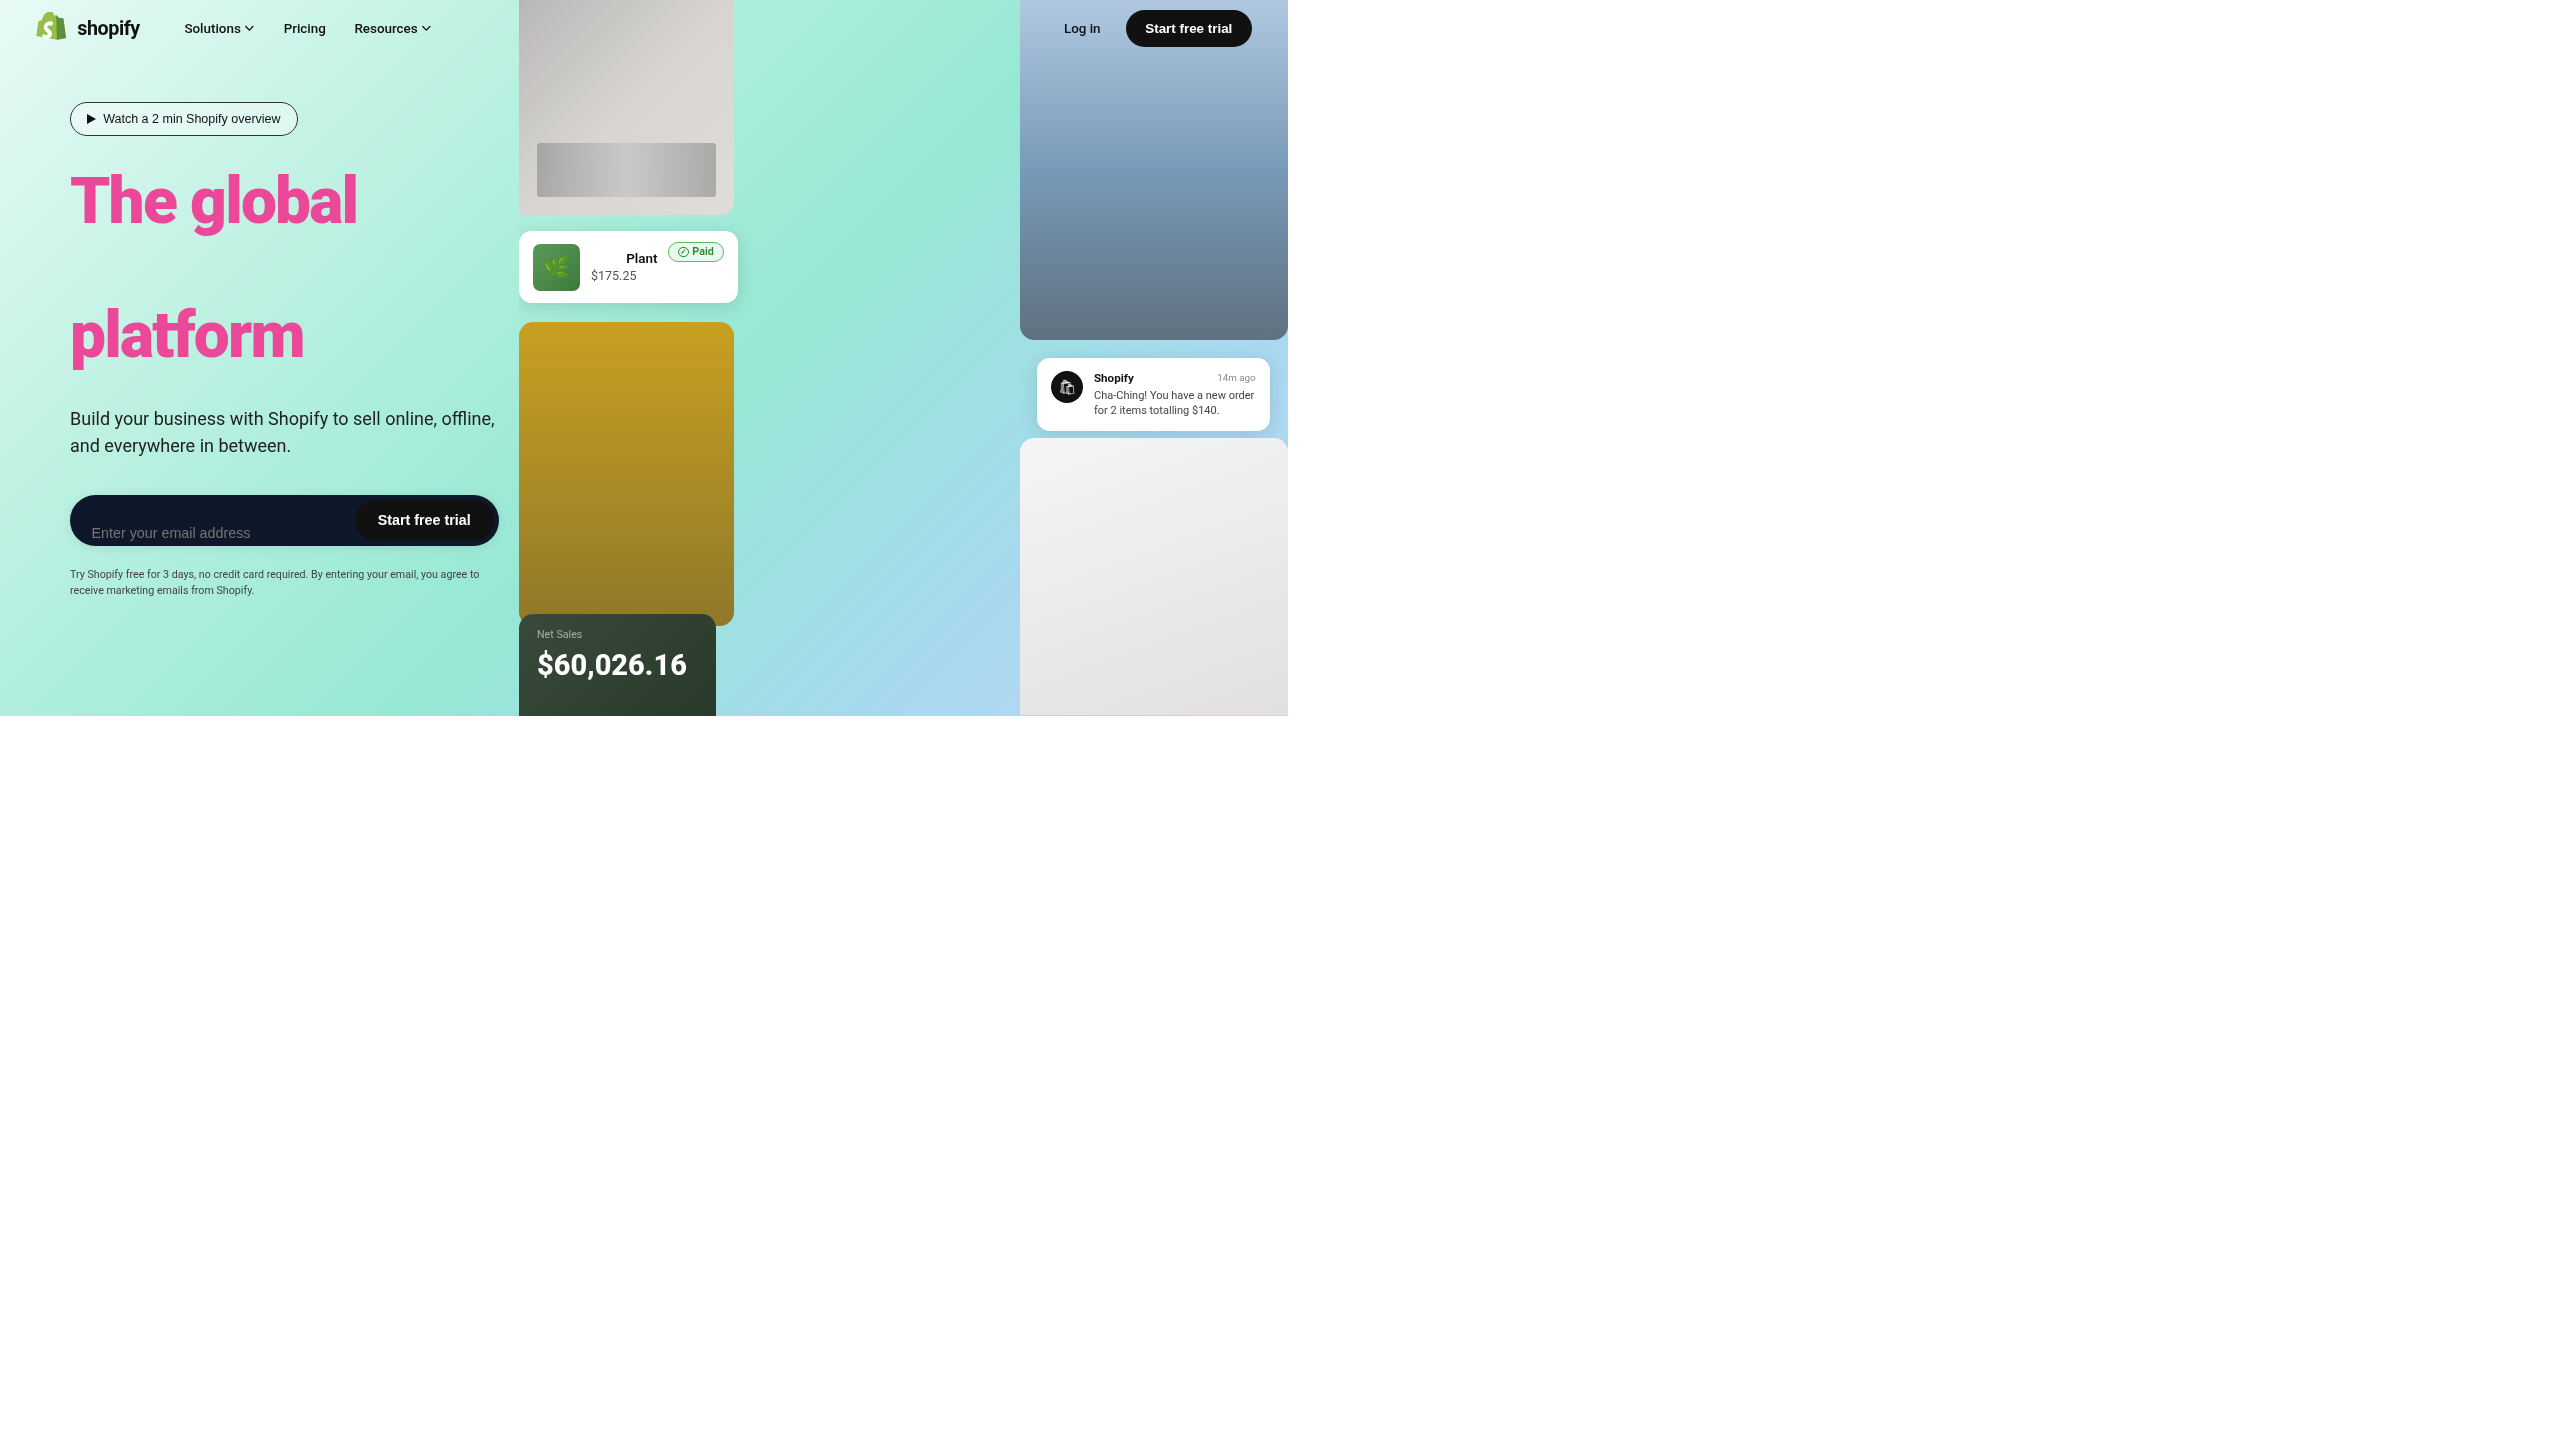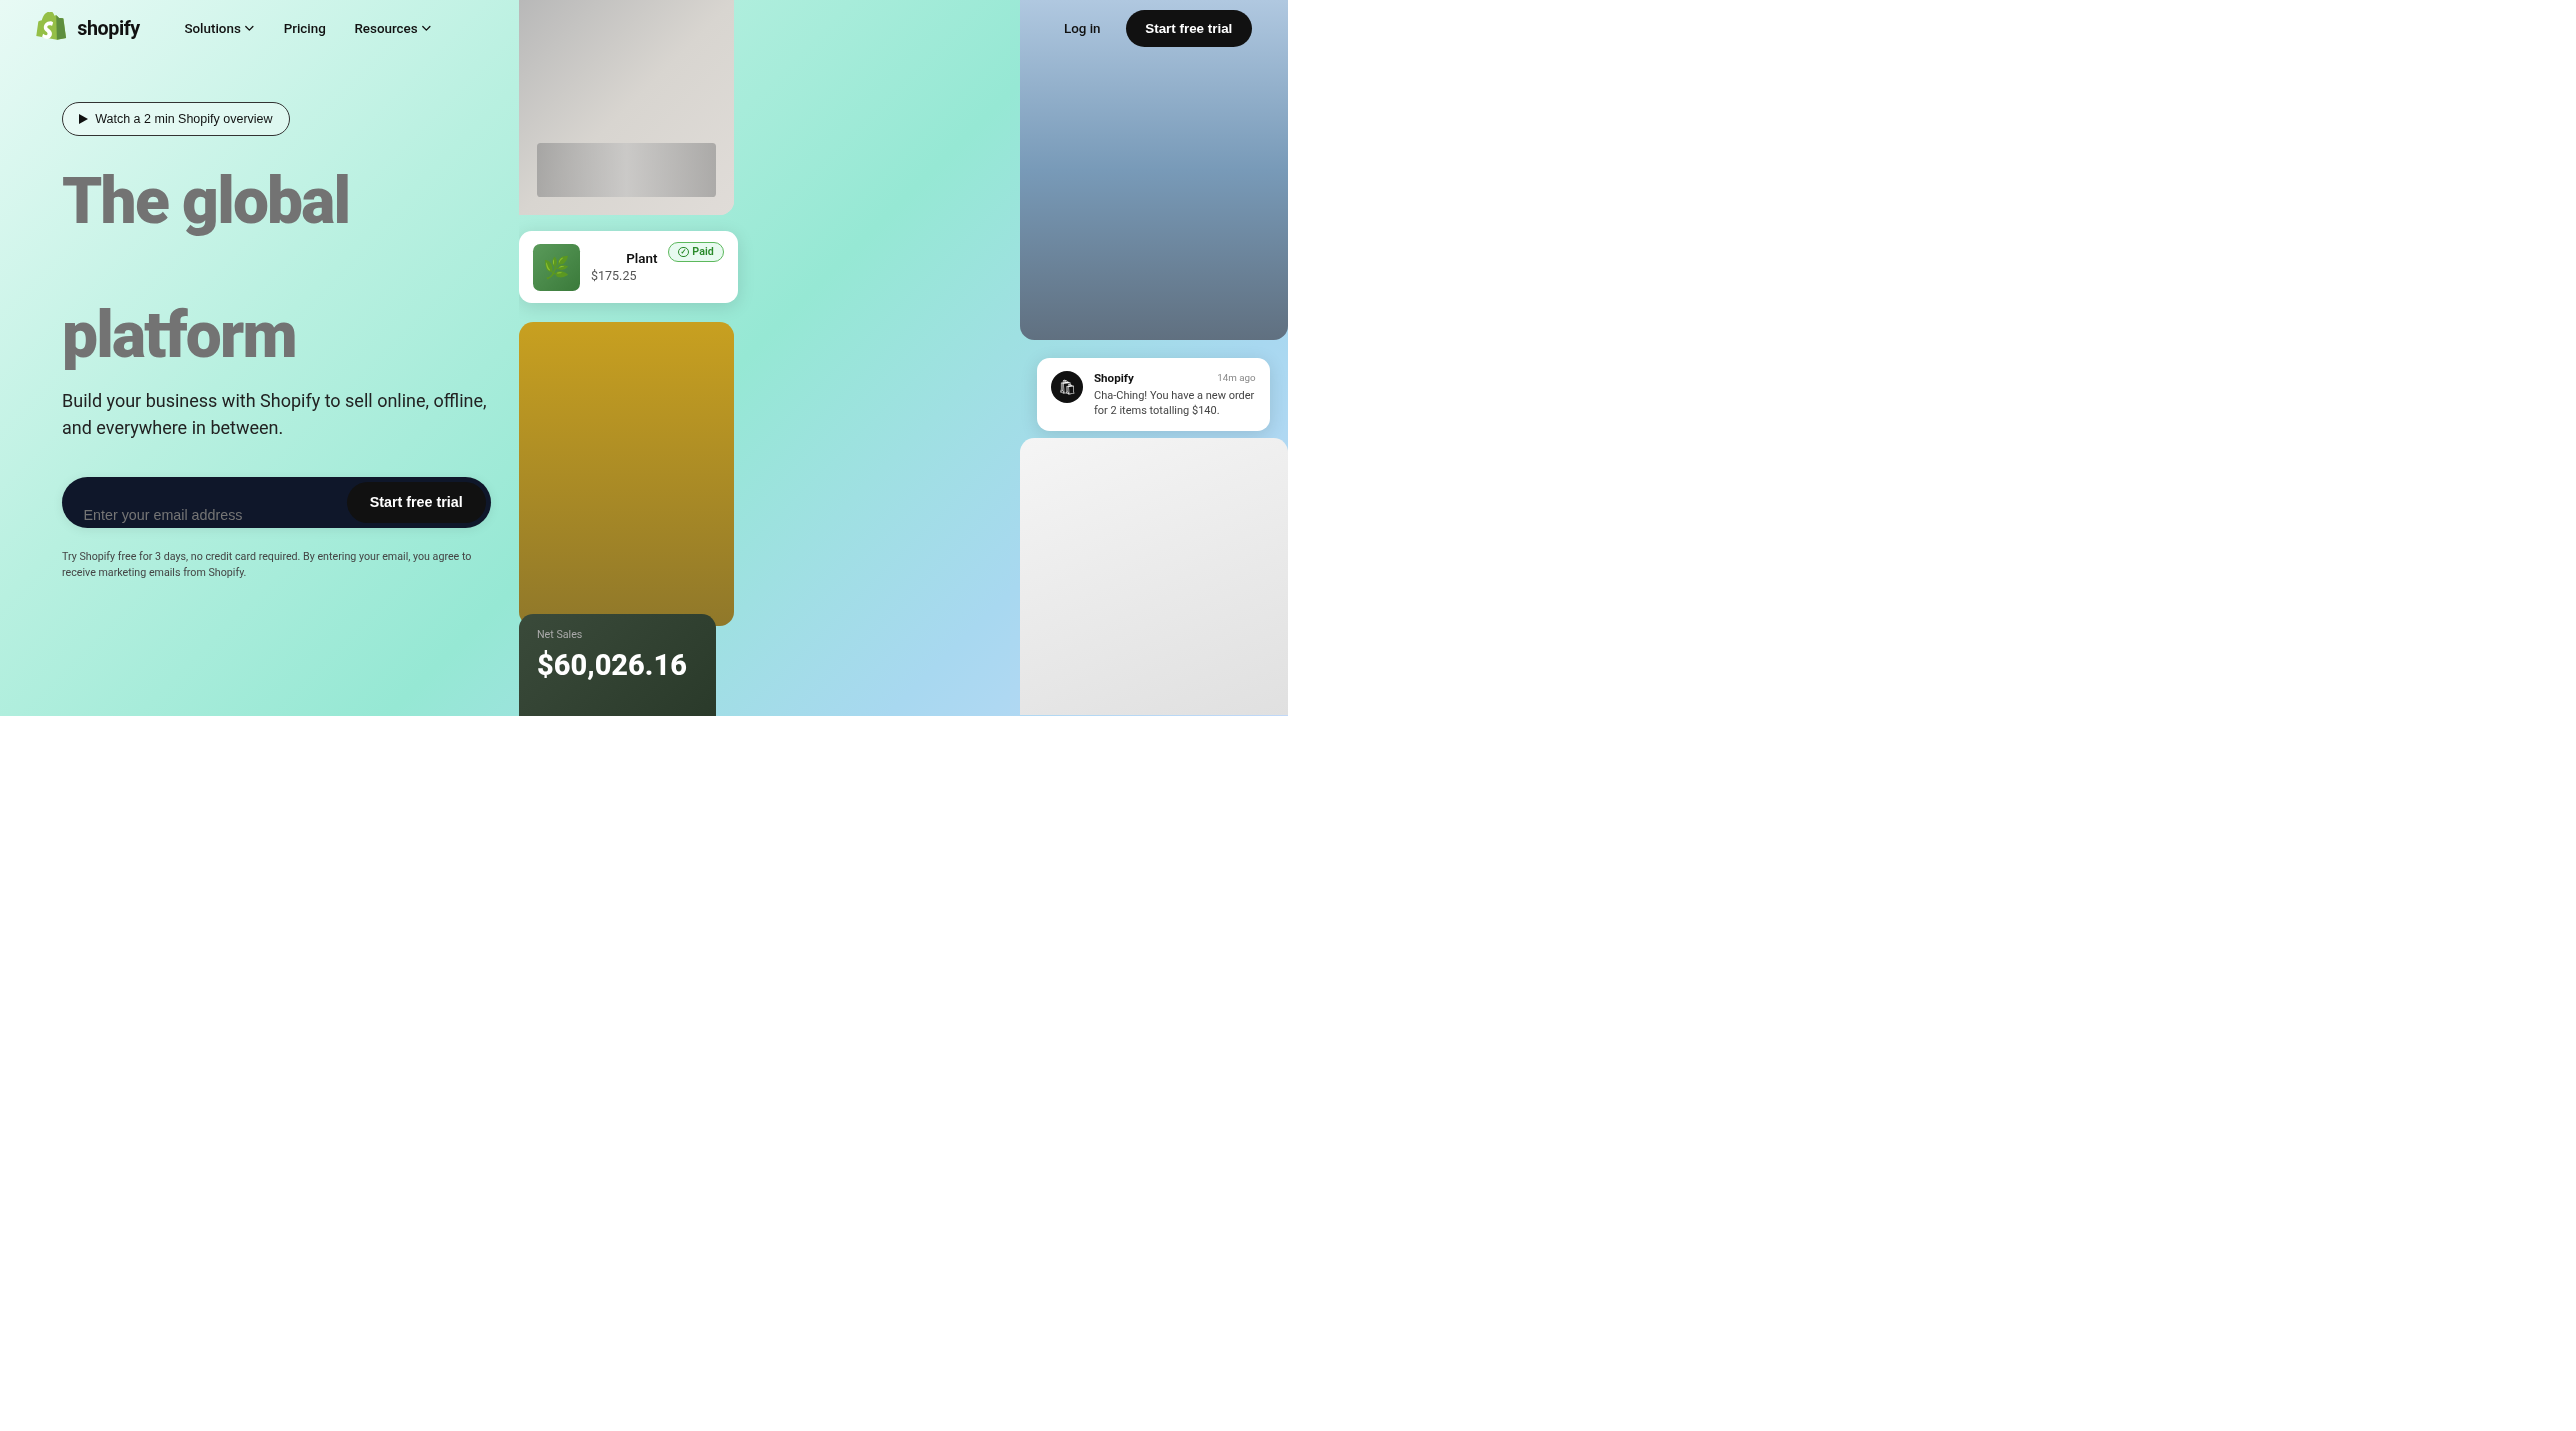--- a/index.html
+++ b/index.html
@@ -91,21 +91,21 @@
     .hero {
       position: absolute;
       top: 0; left: 0; right: 0; bottom: 0;
       background: linear-gradient(135deg, #e8faf5 0%, #b8f0e0 30%, #96e8d4 55%, #a8d8f0 80%, #c0d8f8 100%);
     }
 
     
     .hero-left {
       position: absolute;
       top: 57px;
-      left: 8px;
+      left: 16px;
       width: 519px;
       padding: 45px 36px 36px 54px;
     }
     .watch-btn {
       display: inline-flex;
       align-items: center;
       gap: 7.2px;
       border: 1.3px solid #333;
       border-radius: 27px;
       padding: 9px 16px;
@@ -120,23 +120,23 @@
       width: 0;
       height: 0;
       border-top: 5.4px solid transparent;
       border-bottom: 5.4px solid transparent;
       border-left: 9px solid #111;
     }
     .hero-title {
       font-size: 64px;
       font-weight: 900;
       line-height: 1.05;
-      color: #737373;
+      color: #ec4899;
       letter-spacing: -1.8px;
-      margin-bottom: 17px;
+      margin-bottom: 35px;
     }
     .hero-sub {
       font-size: 18px;
       font-weight: 400;
       color: #222;
       line-height: 1.5;
       margin-bottom: 36px;
       max-width: 429px;
     }
     .email-form {

